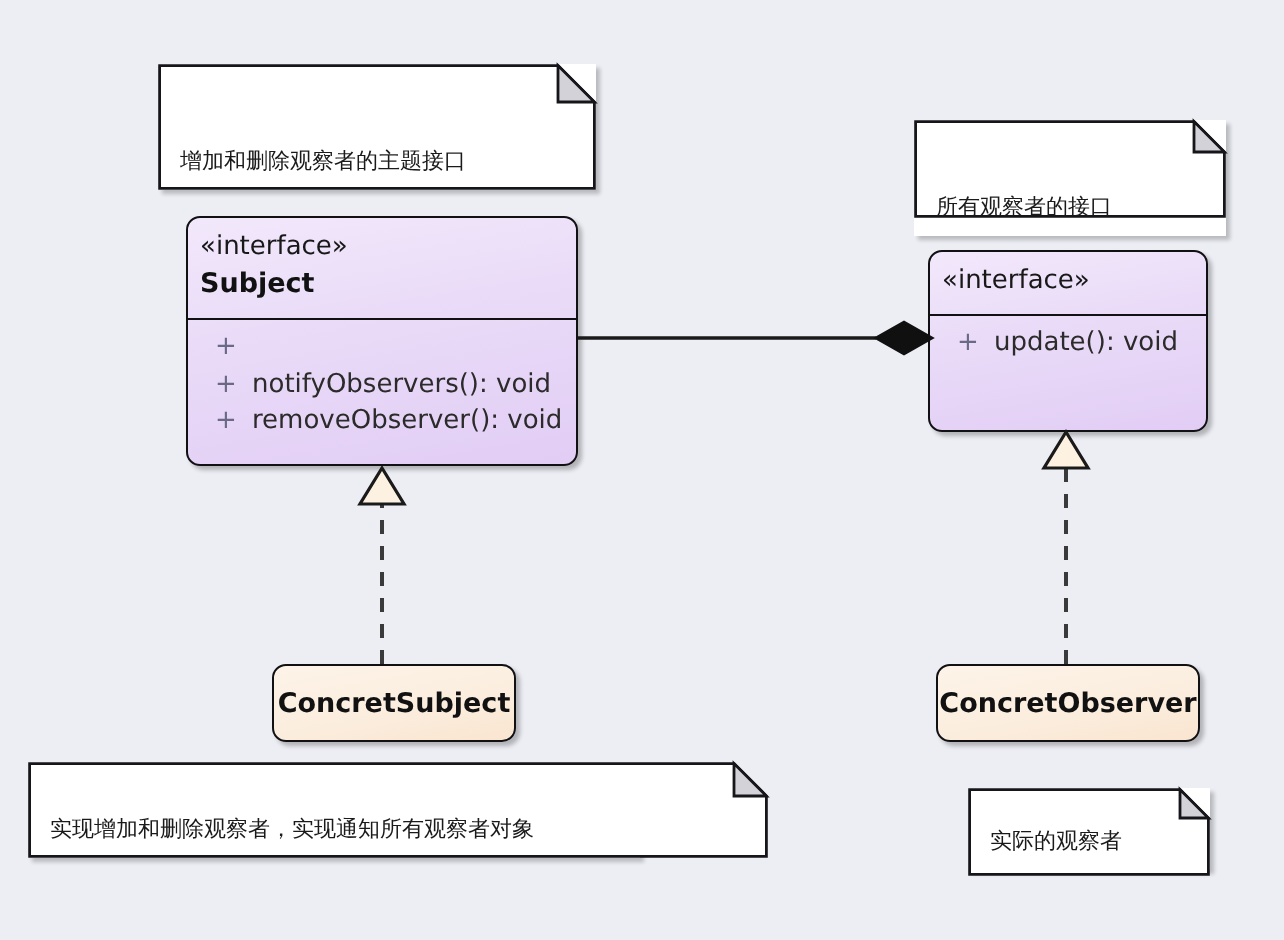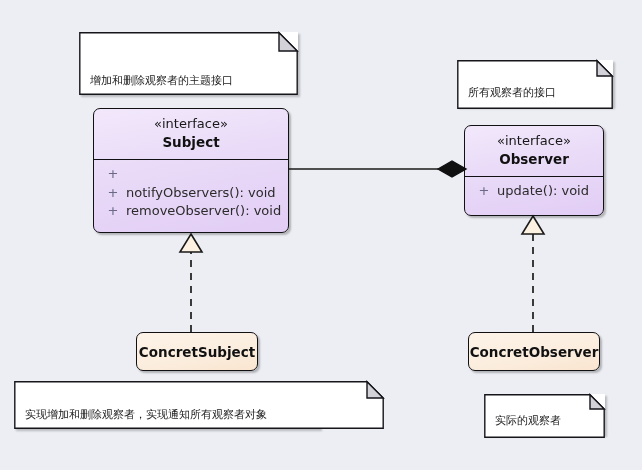--- a/index.html
+++ b/index.html
@@ -59,21 +59,21 @@
   .umlclass.iface {
     background: linear-gradient(170deg, #f2e8fb 0%, #eadcf8 40%, #e2cdf5 100%);
   }
   .umlclass.concrete {
     background: linear-gradient(170deg, #fdf3e8 0%, #fbeedf 55%, #fae5d0 100%);
     display: flex;
     align-items: center;
     justify-content: center;
   }
   .cls-header {
-    text-align: center;
+    text-align: left;
     padding: 7px 6px 7px 6px;
     border-bottom: 1.6px solid #111114;
   }
   .cls-stereotype {
     font-size: 13px;
     color: #181818;
     line-height: 1.3;
   }
   .cls-name {
     font-size: 13.5px;
@@ -138,21 +138,21 @@
   </svg>
 
   <div class="note" style="left:79px; top:32px; width:219px; height:63px;">
     <svg class="note-shape" width="219" height="63">
       <polygon points="0.8,0.8 200,0.8 218.2,19 218.2,62.2 0.8,62.2" fill="#ffffff" stroke="#15151a" stroke-width="1.4"></polygon>
       <polygon points="200,0.8 218.2,19 200,19" fill="#d2d2d8" stroke="#15151a" stroke-width="1.4"></polygon>
     </svg>
     <div class="note-text">增加和删除观察者的主题接口</div>
   </div>
 
-  <div class="note" style="left:457px; top:60px; width:156px; height:47px;">
+  <div class="note" style="left:457px; top:60px; width:156px; height:58px;">
     <svg class="note-shape" width="156" height="49">
       <polygon points="0.8,0.8 140,0.8 155.2,16 155.2,48.2 0.8,48.2" fill="#ffffff" stroke="#15151a" stroke-width="1.4"></polygon>
       <polygon points="140,0.8 155.2,16 140,16" fill="#d2d2d8" stroke="#15151a" stroke-width="1.4"></polygon>
     </svg>
     <div class="note-text">所有观察者的接口</div>
   </div>
 
   <div class="umlclass iface" style="left:93px; top:108px; width:196px; height:125px;">
     <div class="cls-header">
       <div class="cls-stereotype">«interface»</div>
@@ -169,21 +169,20 @@
       <div class="member">
         <span class="vis">+</span>
         <span class="sig">removeObserver(): void</span>
       </div>
     </div>
   </div>
 
   <div class="umlclass iface" style="left:464px; top:125px; width:140px; height:91px;">
     <div class="cls-header">
       <div class="cls-stereotype">«interface»</div>
-      <div class="cls-name">Observer</div>
     </div>
     <div class="cls-members">
       <div class="member">
         <span class="vis">+</span>
         <span class="sig">update(): void</span>
       </div>
     </div>
   </div>
 
   <div class="umlclass concrete" style="left:136px; top:332px; width:122px; height:39px;">

